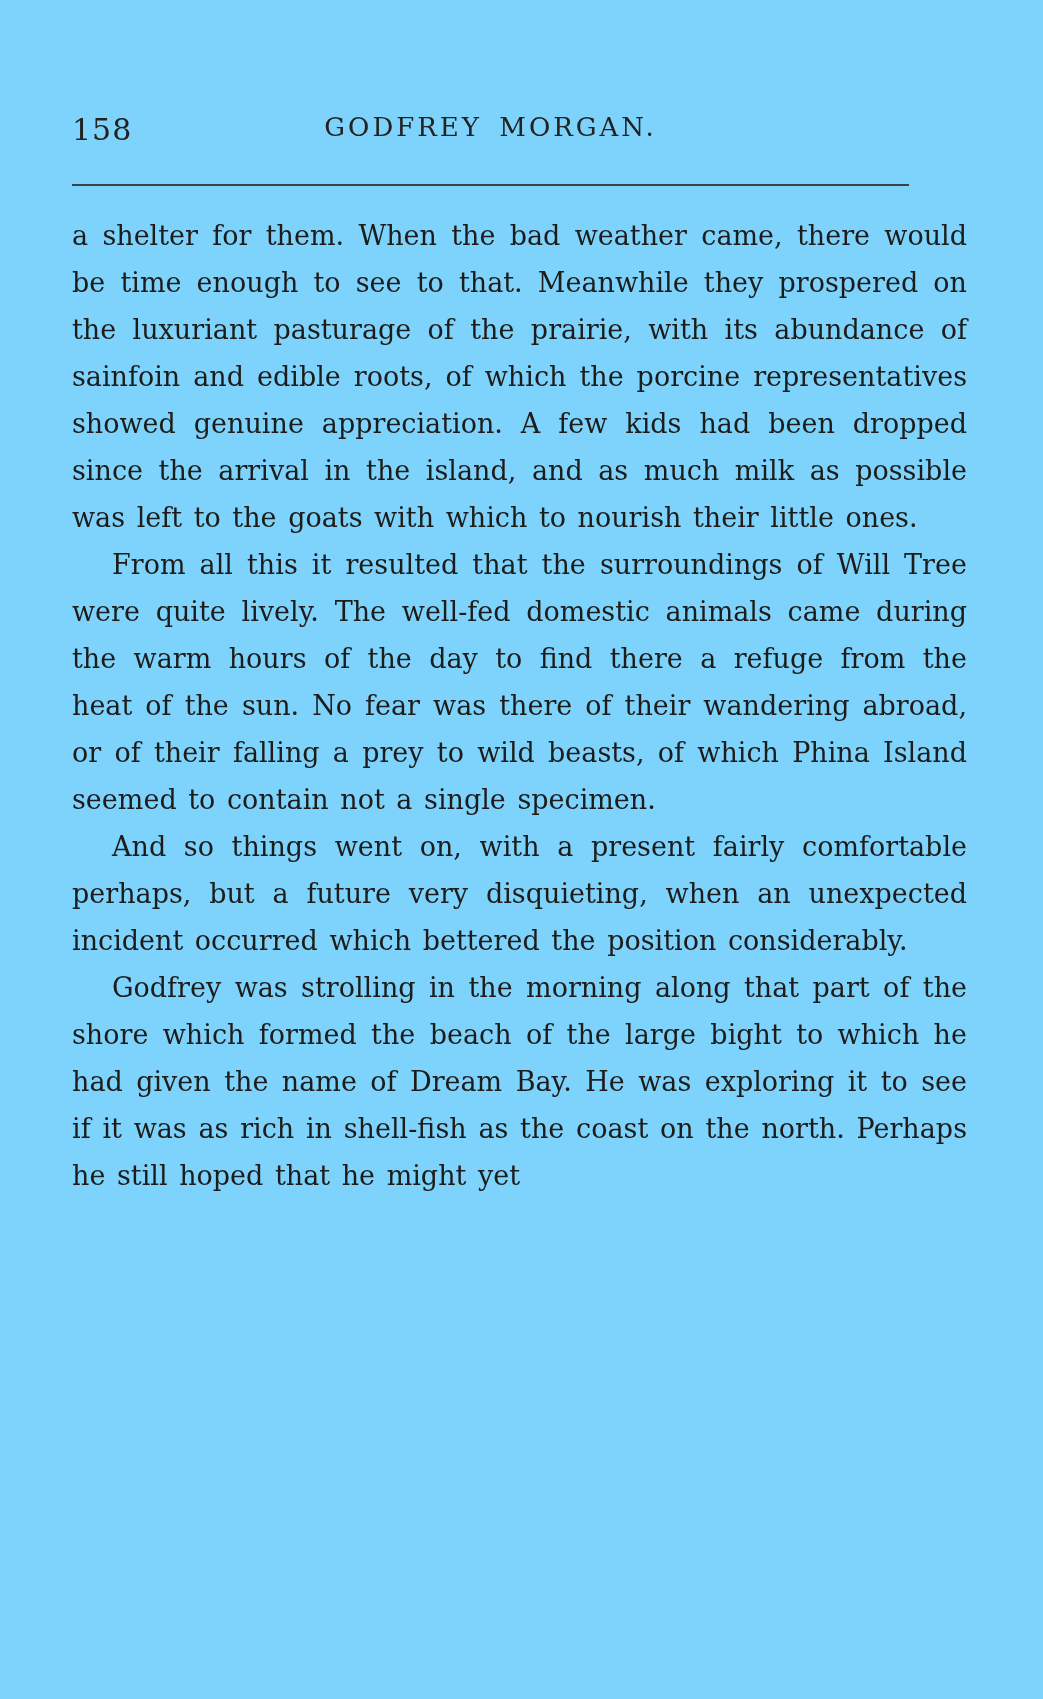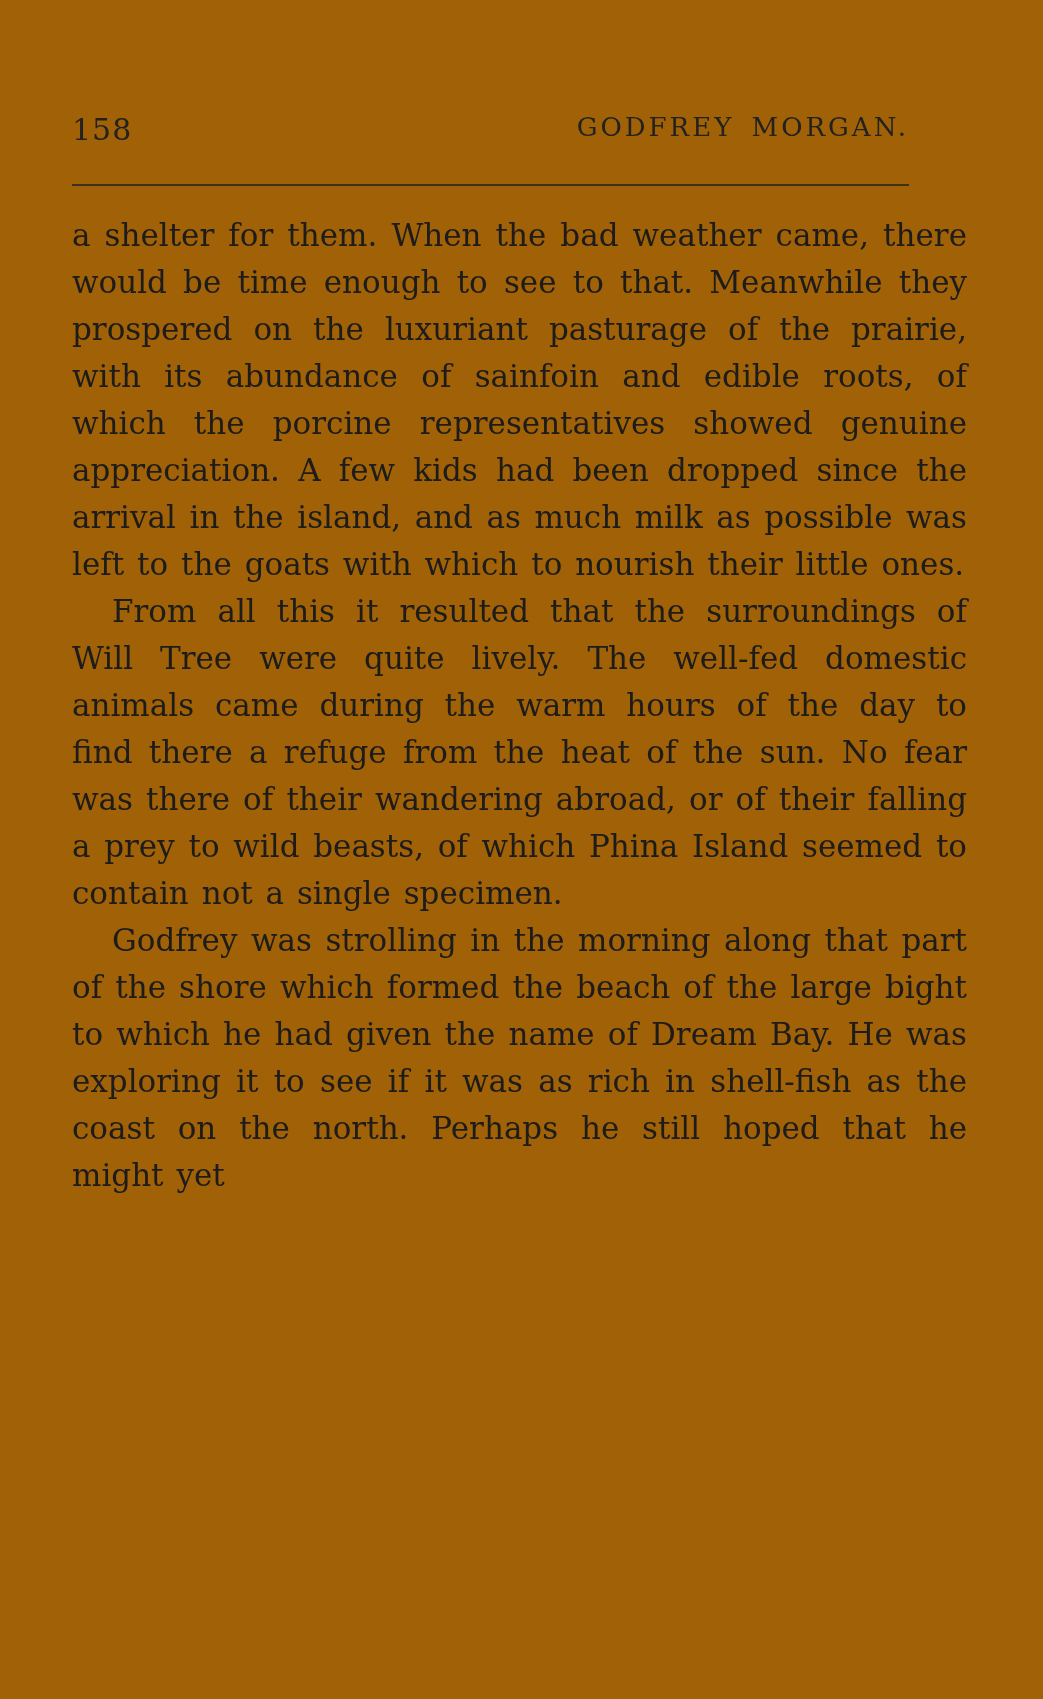--- a/index.html
+++ b/index.html
@@ -6,21 +6,21 @@
 
   html, body {
     background: #e8e8e6;
   }
 
   .page {
     position: relative;
     width: 1043px;
     height: 1699px;
     margin: 0 auto;
-    background: #a16207;
+    background: #7dd3fc;
     color: #1d1c1a;
     font-family: "DejaVu Serif", "Liberation Serif", serif;
     overflow: hidden;
   }
 
   .running-head {
     position: relative;
     margin-top: 112px;
     padding: 0 134px 0 72px;
     height: 40px;
@@ -30,38 +30,38 @@
     position: absolute;
     left: 72px;
     top: 0;
     font-size: 30px;
     letter-spacing: 1px;
     color: #23221f;
   }
 
   .book-title {
     display: block;
-    text-align: right;
+    text-align: center;
     font-size: 26px;
     letter-spacing: 3px;
     word-spacing: 6px;
     color: #23221f;
   }
 
   .head-rule {
     border: none;
     border-top: 2px solid #2a2925;
     margin: 32px 134px 0 72px;
     opacity: 0.85;
   }
 
   .body-text {
     margin-top: 26px;
     padding: 0 76px 0 72px;
-    font-size: 31px;
+    font-size: 27px;
     line-height: 47px;
     text-align: justify;
     word-spacing: 3px;
     color: #1d1c1a;
   }
 
   .body-text p {
     text-indent: 40px;
   }
 
@@ -77,16 +77,17 @@
   <header class="running-head">
     <span class="page-number">158</span>
     <span class="book-title">GODFREY MORGAN.</span>
   </header>
 
   <hr class="head-rule">
 
   <main class="body-text">
     <p class="no-indent">a shelter for them.  When the bad weather came, there would be time enough to see to that.  Meanwhile they prospered on the luxuriant pasturage of the prairie, with its abundance of sainfoin and edible roots, of which the porcine representatives showed genuine appreciation. A few kids had been dropped since the arrival in the island, and as much milk as possible was left to the goats with which to nourish their little ones.</p>
     <p>From all this it resulted that the surroundings of Will Tree were quite lively.  The well-fed domestic animals came during the warm hours of the day to find there a refuge from the heat of the sun.  No fear was there of their wandering abroad, or of their falling a prey to wild beasts, of which Phina Island seemed to contain not a single specimen.</p>
+    <p>And so things went on, with a present fairly comfortable perhaps, but a future very disquieting, when an unexpected incident occurred which bettered the position considerably.</p>
     <p>Godfrey was strolling in the morning along that part of the shore which formed the beach of the large bight to which he had given the name of Dream Bay.  He was exploring it to see if it was as rich in shell-fish as the coast on the north.  Perhaps he still hoped that he might yet</p>
   </main>
 
 </div>
 
 </body></html>

